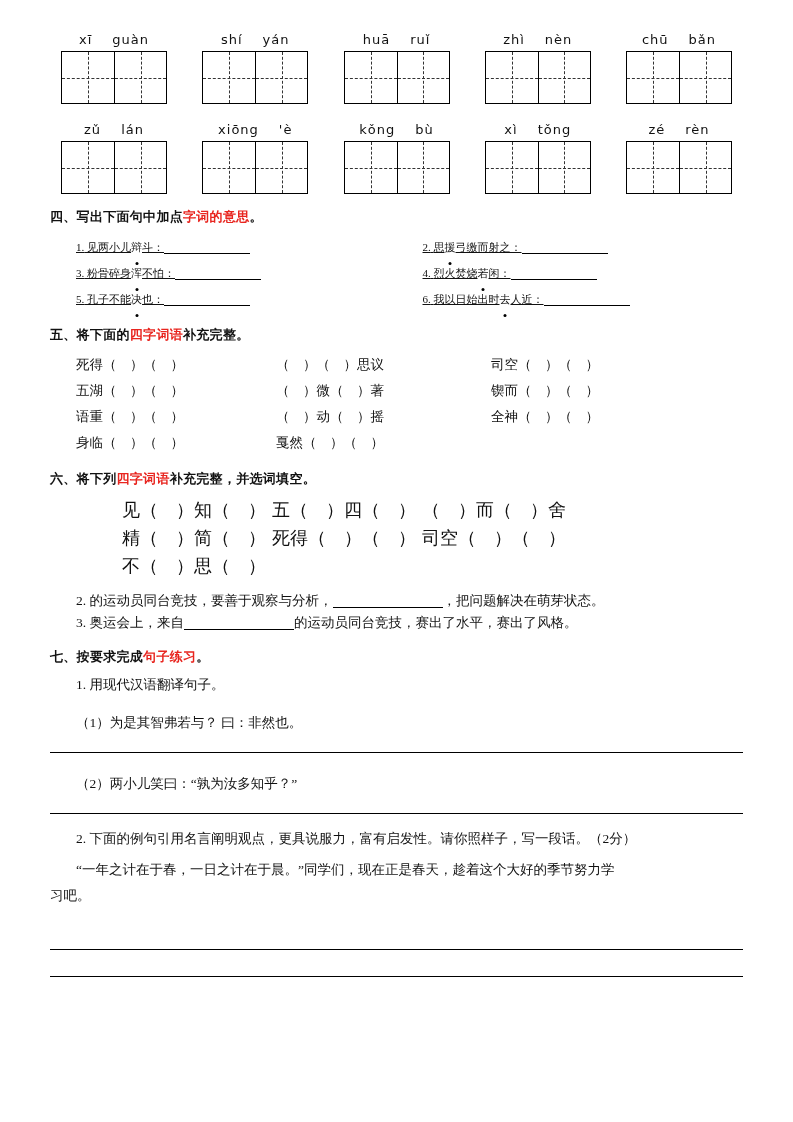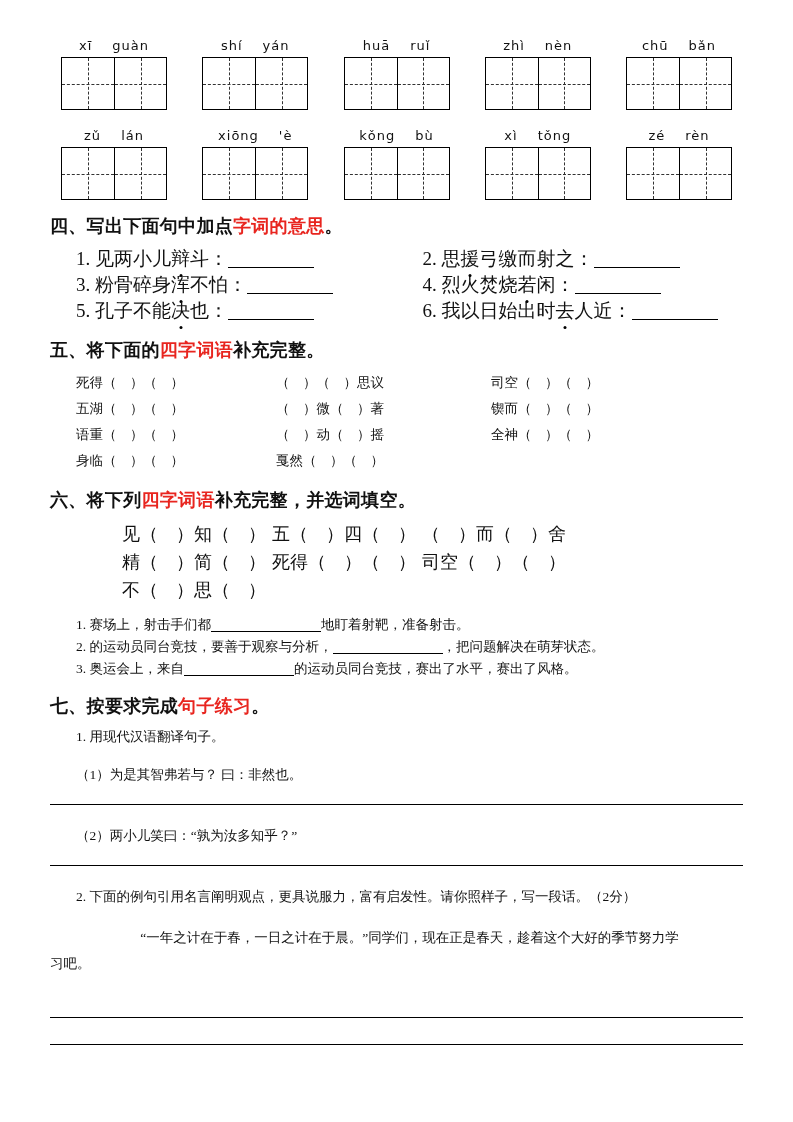--- a/index.html
+++ b/index.html
@@ -10,21 +10,21 @@
     background: #ffffff;
     font-family: "Liberation Serif", serif;
     color: #111111;
     position: relative;
     overflow: hidden;
   }
   .page {
     position: relative;
     width: 793px;
     height: 1122px;
-    padding: 30px 50px 0 50px;
+    padding: 24px 50px 0 50px;
   }
 
   
   .pinyin-block { margin-top: 8px; }
   .pinyin-row {
     display: flex;
     justify-content: space-between;
     margin-bottom: 2px;
   }
   .pinyin-cell { width: 128px; }
@@ -63,21 +63,21 @@
     position: absolute;
     top: 0; bottom: 0; left: 50%;
     border-left: 1px dashed #333;
   }
   .row-gap { height: 16px; }
 
   
   .q-head {
     font-family: "DejaVu Sans", sans-serif;
     font-weight: bold;
-    font-size: 18px;
+    font-size: 13px;
     margin: 14px 0 8px 0;
     letter-spacing: 0.3px;
   }
   .q-head .red { color: #e8251f; }
 
   .sub {
     font-size: 13.5px;
     line-height: 22px;
     font-family: "Liberation Serif", serif;
   }
@@ -102,23 +102,24 @@
     background: #000;
   }
 
   
   .two-col {
     display: flex;
     flex-wrap: wrap;
   }
   .two-col > div {
     width: 50%;
-    font-size: 19px;
+    font-size: 11px;
     line-height: 26px;
     padding-left: 26px;
+    text-decoration: underline;
   }
 
   
   .idiom-grid {
     display: grid;
     grid-template-columns: 200px 215px 1fr;
     font-size: 13.5px;
     line-height: 26px;
     padding-left: 26px;
   }
@@ -134,21 +135,21 @@
   
   .longline {
     border-bottom: 1.3px solid #000;
     height: 0;
     margin: 18px 0 0 0;
   }
   .para {
     font-size: 13.5px;
     line-height: 26px;
   }
-  .tight { margin-top: 17px; text-align: center; }
+  .tight { margin-top: 7px; }
 </style>
 </head>
 <body>
 
 <div class="page">
 
   <div class="pinyin-block">
 
     <div class="pinyin-row">
       <div class="pinyin-cell">
@@ -309,43 +310,39 @@
     <div>精（　）简（　）</div>
     <div>死得（　）（　）</div>
     <div>司空（　）（　）</div>
     <div>不（　）思（　）</div>
     <div></div>
   </div>
 
   <div style="height:10px"></div>
 
   <div class="sub indent">
-    <span>1.</span>
-    <span>赛场上，射击手们都</span><span class="u" style="width:110px"></span><span>地盯着射靶，准备射击。</span>
-  </div>
-  <div class="sub indent">
     <span>2.</span>
     <span>的运动员同台竞技，要善于观察与分析，</span><span class="u" style="width:110px"></span><span>，把问题解决在萌芽状态。</span>
   </div>
   <div class="sub indent">
     <span>3.</span>
     <span>奥运会上，来自</span><span class="u" style="width:110px"></span><span>的运动员同台竞技，赛出了水平，赛出了风格。</span>
   </div>
 
   <div class="q-head">
     <span>七、</span><span>按要求完成</span><span class="red">句子练习</span><span>。</span>
   </div>
 
   <div class="sub indent">1. 用现代汉语翻译句子。</div>
   <div class="sub indent" style="margin-top:16px">（1）为是其智弗若与？  曰：非然也。</div>
   <div class="longline"></div>
 
   <div class="sub indent" style="margin-top:20px">（2）两小儿笑曰：“孰为汝多知乎？”</div>
   <div class="longline"></div>
 
-  <div class="sub indent" style="margin-top:20px">2. 下面的例句引用名言阐明观点，更具说服力，富有启发性。请你照样子，写一段话。（2分）</div>
+  <div class="sub indent" style="margin-top:14px">2. 下面的例句引用名言阐明观点，更具说服力，富有启发性。请你照样子，写一段话。（2分）</div>
   <div class="para indent tight" style="padding-left:26px">“一年之计在于春，一日之计在于晨。”同学们，现在正是春天，趁着这个大好的季节努力学</div>
   <div class="para">习吧。</div>
 
   <div class="longline" style="margin-top:40px"></div>
   <div class="longline" style="margin-top:26px"></div>
 
 </div>
 
 </body></html>

